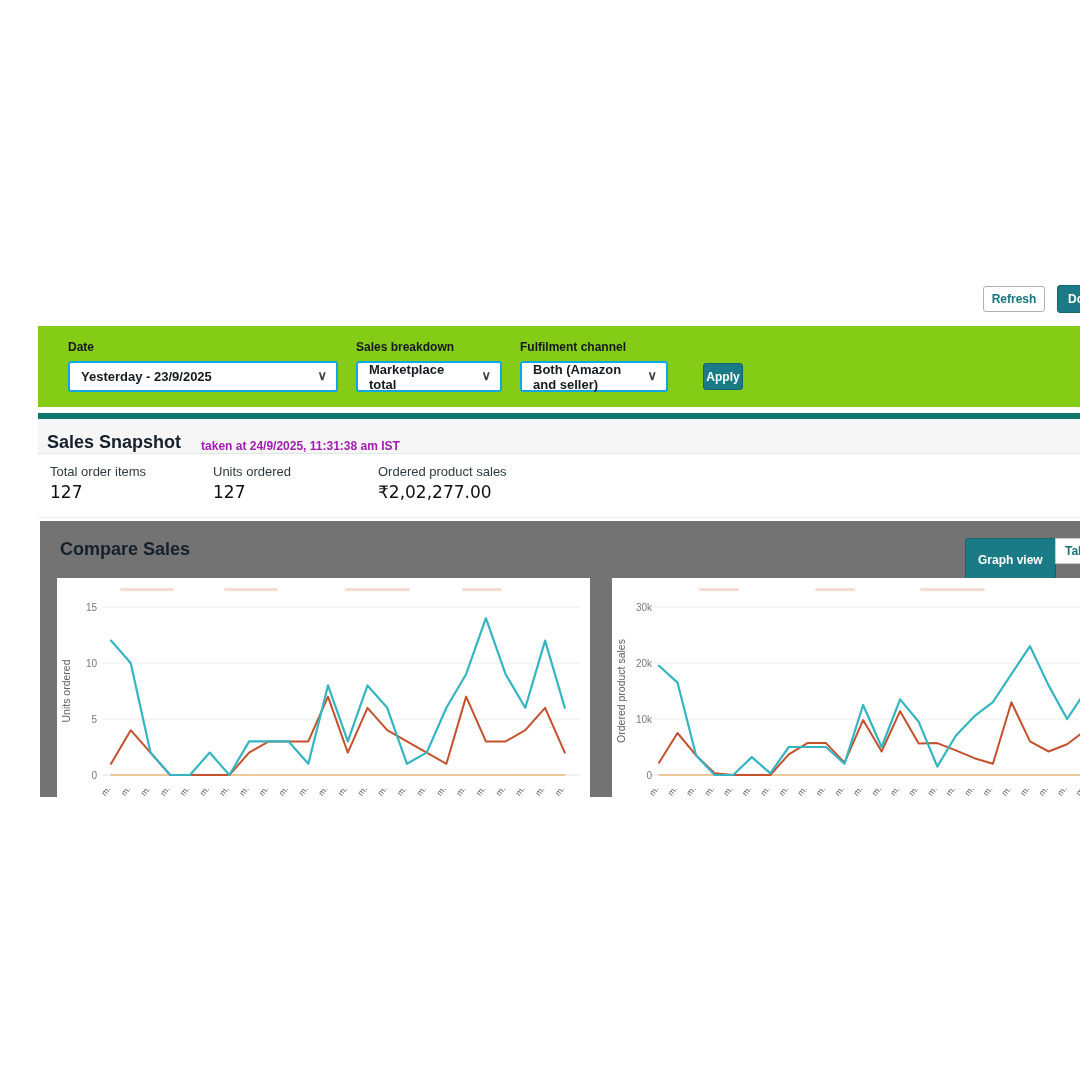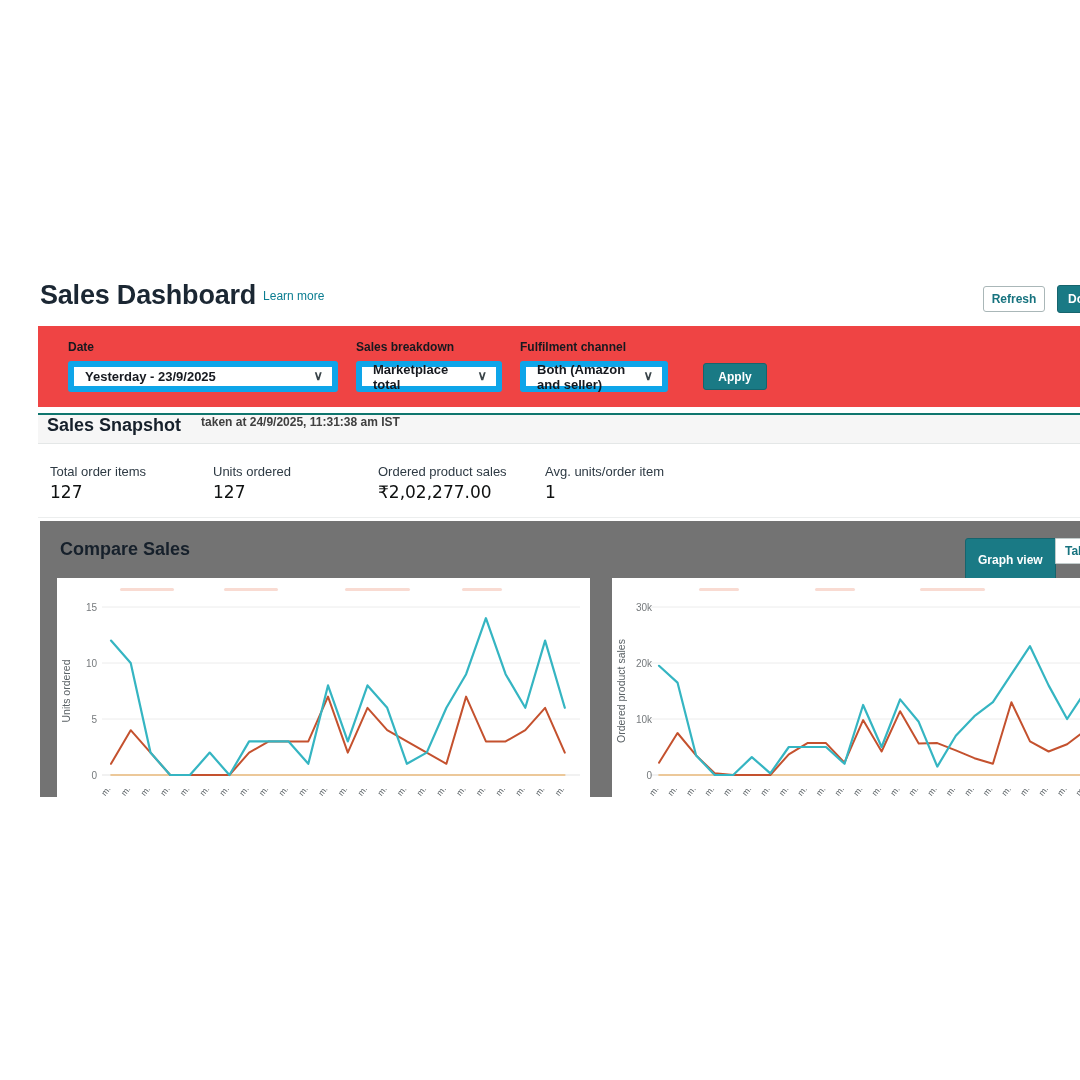--- a/index.html
+++ b/index.html
@@ -9,31 +9,31 @@
 
   
   #header { position:absolute; left:40px; top:280px; right:0; height:40px; }
   .page-title { display:inline-block; font-size:27px; font-weight:700; color:#1b2733; letter-spacing:-0.2px; }
   .learn-more { display:inline-block; margin-left:7px; font-size:12px; color:#0a7d91; vertical-align:4px; cursor:pointer; }
   .btn { display:flex; align-items:center; justify-content:center; border-radius:3px; font-size:12px; font-weight:700; cursor:pointer; }
   #refresh-btn { position:absolute; left:983px; top:286px; width:62px; height:26px; background:#ffffff; border:1px solid #aab7b8; color:#17737f; }
   #download-btn { position:absolute; left:1057px; top:285px; width:90px; height:28px; background:#1a7a85; border:1px solid #16646d; color:#ffffff; justify-content:flex-start; padding-left:10px; }
 
   
-  #filter-bar { position:absolute; left:38px; top:326px; width:1042px; height:81px; background:#ef4444; }
+  #filter-bar { position:absolute; left:38px; top:326px; width:1042px; height:81px; background:#84cc16; }
   .filter-group { position:absolute; top:14px; }
   .filter-label { font-size:12px; font-weight:700; color:#16191f; margin-bottom:7px; }
-  .select { position:relative; background:#ffffff; border:6px solid #0ea5e9; border-radius:3px; height:31px; display:flex; align-items:center; padding:0 26px 0 11px; font-size:13px; font-weight:700; color:#16191f; cursor:pointer; }
+  .select { position:relative; background:#ffffff; border:2px solid #0ea5e9; border-radius:3px; height:31px; display:flex; align-items:center; padding:0 26px 0 11px; font-size:13px; font-weight:700; color:#16191f; cursor:pointer; }
   .chevron { position:absolute; right:9px; top:50%; transform:translateY(-58%); font-size:13px; font-weight:700; color:#3a4449; }
-  #apply-btn { position:absolute; left:665px; top:37px; width:64px; height:27px; background:#1a7a85; color:#ffffff; border:1px solid #16646d; }
+  #apply-btn { position:absolute; left:665px; top:37px; width:40px; height:27px; background:#1a7a85; color:#ffffff; border:1px solid #16646d; }
 
   
-  #snapshot-strip { position:absolute; left:38px; top:413px; width:1042px; height:31px; background:#f6f6f6; border-top:2px solid #0f766e; border-bottom:1px solid #e4e7e7; display:flex; align-items:flex-start; }
+  #snapshot-strip { position:absolute; left:38px; top:413px; width:1042px; height:41px; background:#f6f6f6; border-top:6px solid #0f766e; border-bottom:1px solid #e4e7e7; display:flex; align-items:flex-end; }
   .snapshot-title { font-size:18px; font-weight:700; color:#16202b; margin-left:9px; }
-  .snapshot-taken { font-size:12px; font-weight:600; color:#404040; margin-left:20px; }
+  .snapshot-taken { font-size:12px; font-weight:600; color:#a21caf; margin-left:20px; }
 
   
   #metrics-row { position:absolute; left:38px; top:454px; width:1042px; height:64px; background:#ffffff; border-bottom:1px solid #eceeee; }
   .metric { position:absolute; top:10px; }
   .metric-label { font-size:13px; color:#2e3a44; }
   .metric-value { font-size:17px; color:#0f1111; margin-top:3px; font-family:"DejaVu Sans","Liberation Sans",sans-serif; }
 
   
   #compare-section { position:absolute; left:40px; top:521px; width:1042px; height:276px; background:#737373; overflow:hidden; }
   .compare-title { position:absolute; left:20px; top:18px; font-size:18px; font-weight:700; color:#16202b; }
@@ -43,23 +43,20 @@
   #chart-card-0 { left:17px; width:533px; }
   #chart-card-1 { left:572px; width:505px; }
   .legend-remnant { position:absolute; top:10px; height:3px; background:rgba(238,160,136,0.38); border-radius:2px; }
   svg text { font-family:"Liberation Sans", sans-serif; }
 </style>
 </head>
 <body>
 
 <div id="page">
 
-  <div id="header">
-    <span class="page-title">Sales Dashboard</span><span class="learn-more">Learn more</span>
-  </div>
   <div class="btn" id="refresh-btn">Refresh</div>
   <div class="btn" id="download-btn">Download</div>
 
   <div id="filter-bar">
     <div class="filter-group" style="left:30px;">
       <div class="filter-label">Date</div>
       <div class="select" style="width:270px;">
         <span>Yesterday - 23/9/2025</span>
         <span class="chevron">∨</span>
       </div>
@@ -91,24 +88,20 @@
       <div class="metric-label">Total order items</div>
       <div class="metric-value">127</div>
     </div>
     <div class="metric" style="left:175px;">
       <div class="metric-label">Units ordered</div>
       <div class="metric-value">127</div>
     </div>
     <div class="metric" style="left:340px;">
       <div class="metric-label">Ordered product sales</div>
       <div class="metric-value">₹2,02,277.00</div>
-    </div>
-    <div class="metric" style="left:507px;">
-      <div class="metric-label">Avg. units/order item</div>
-      <div class="metric-value">1</div>
     </div>
   </div>
 
   <div id="compare-section">
     <div class="compare-title">Compare Sales</div>
     <div class="btn" id="graph-view-btn">Graph view</div>
     <div class="btn" id="table-view-btn">Table view</div>
 
     <div class="chart-card" id="chart-card-0">
       <div class="legend-remnant" style="left:63px;width:54px;"></div>

